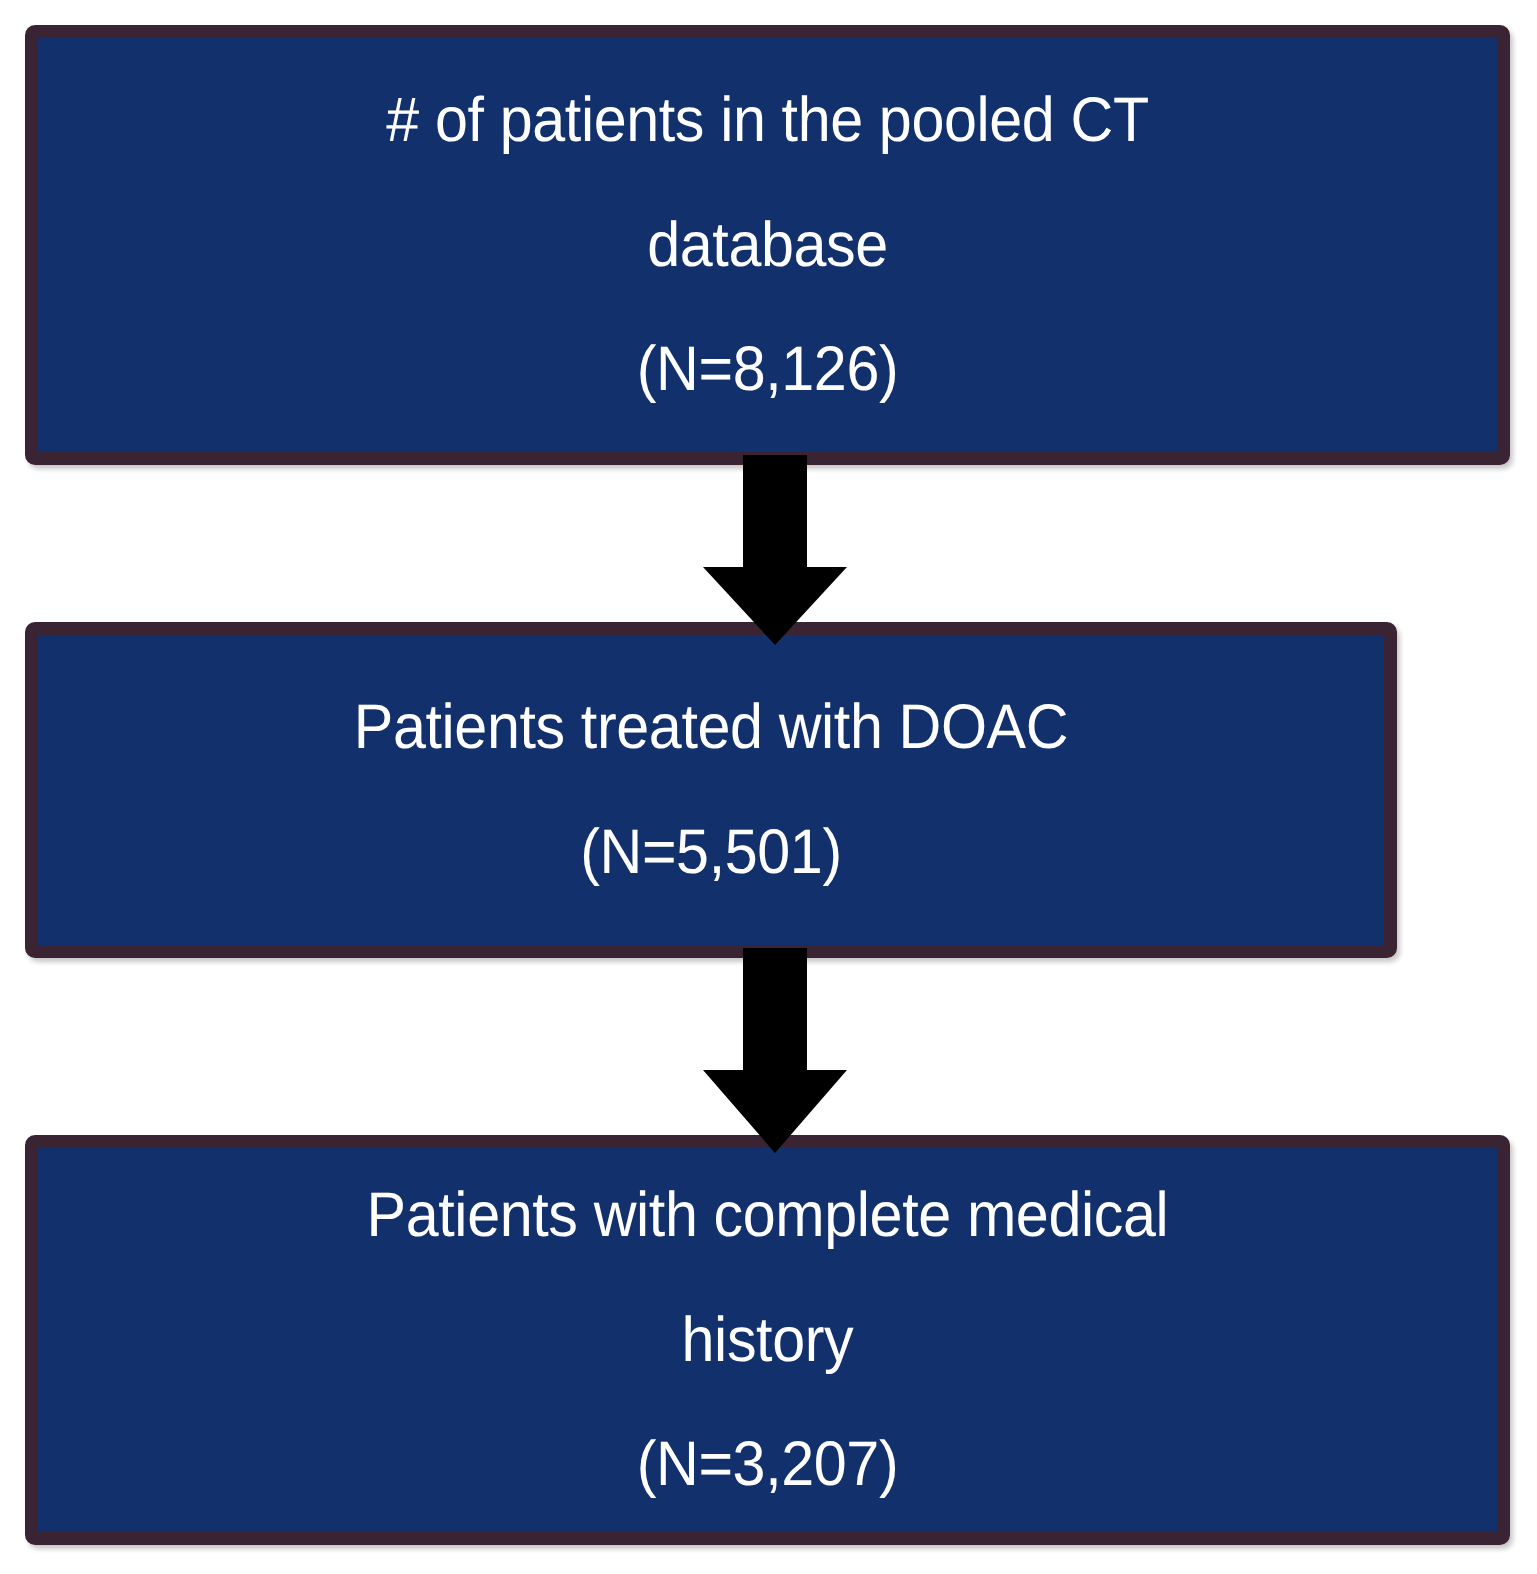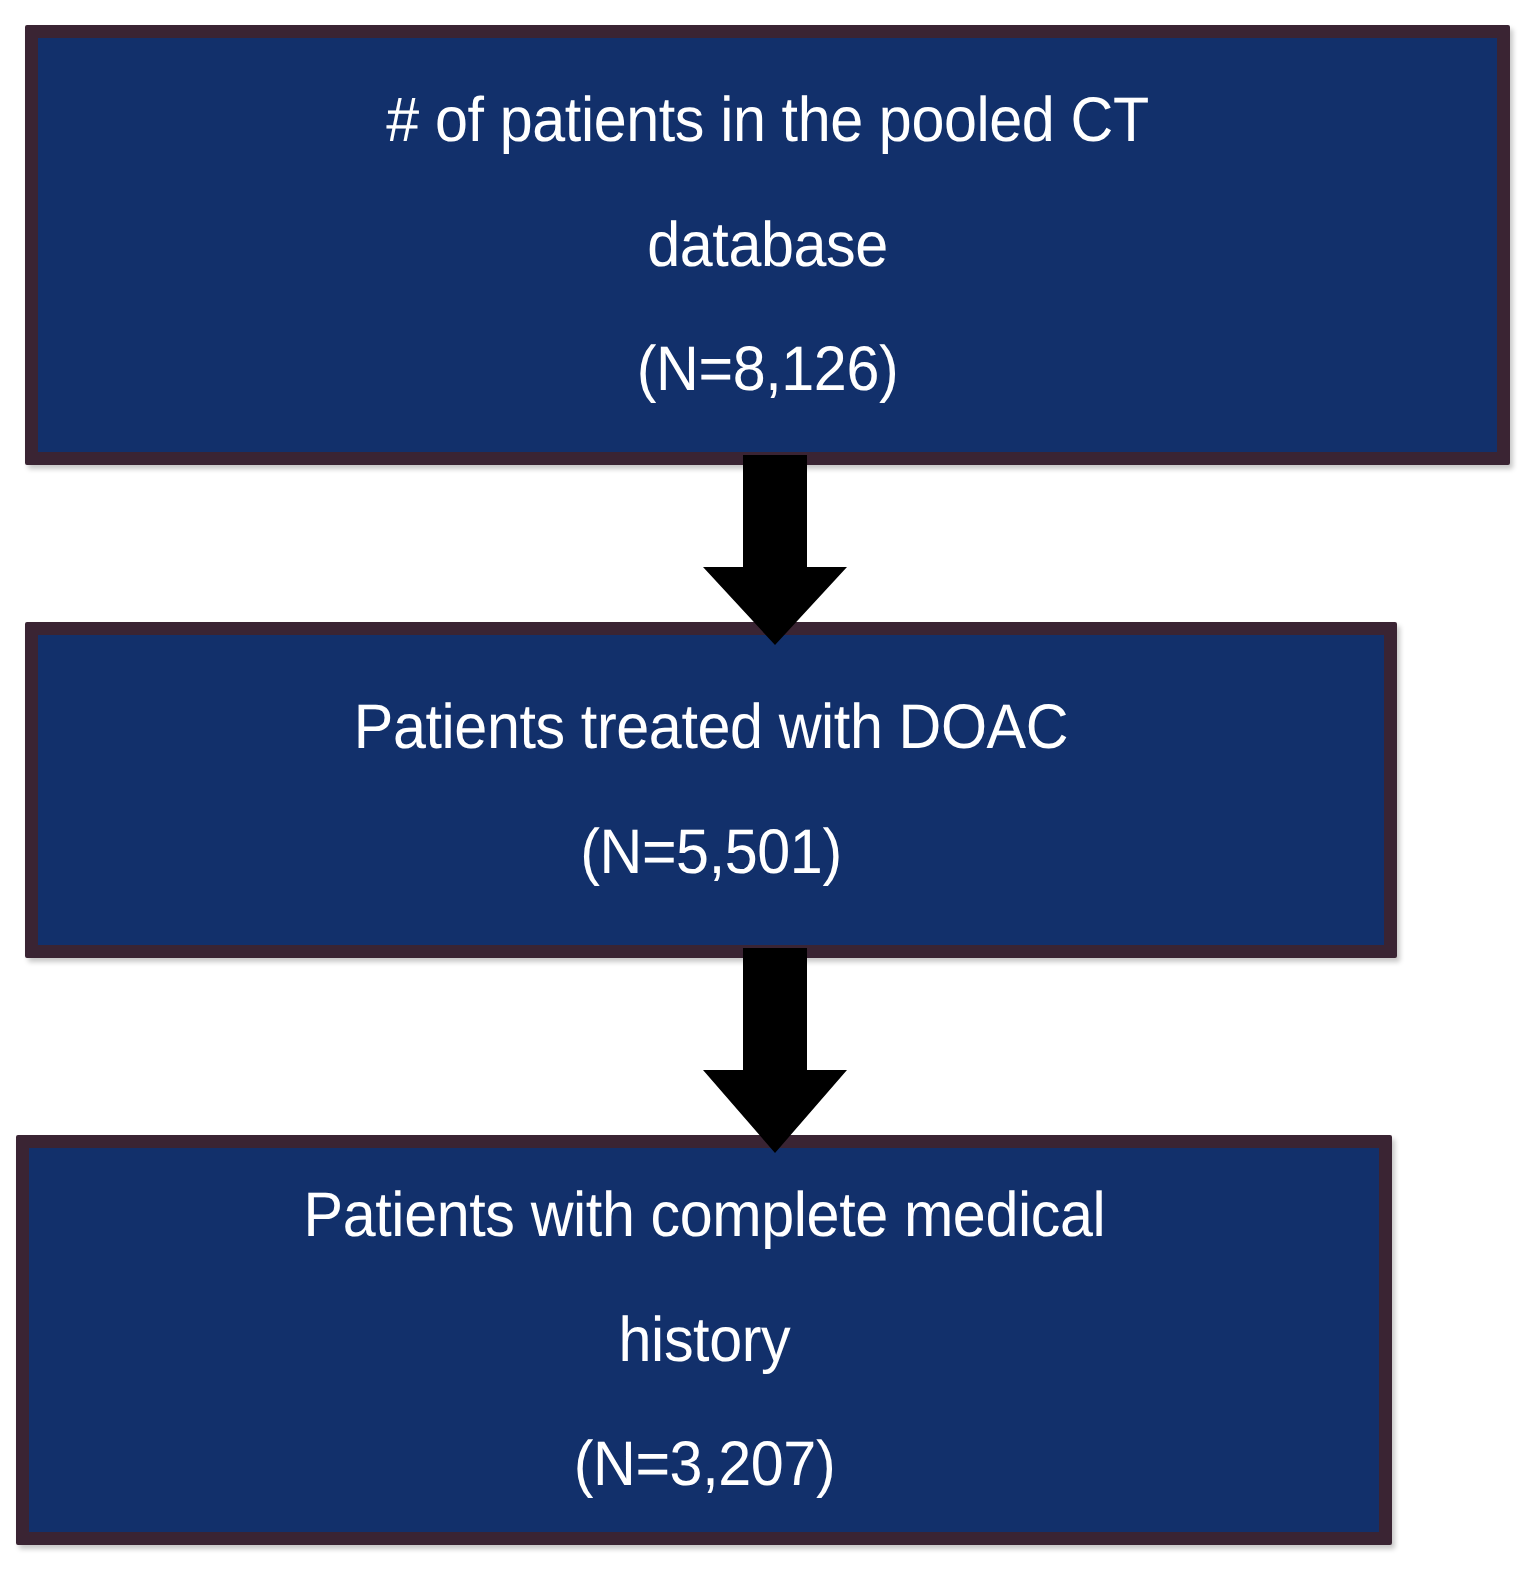--- a/index.html
+++ b/index.html
@@ -21,21 +21,21 @@
     background: #ffffff;
     overflow: hidden;
   }
 
   
   .node {
     position: absolute;
     box-sizing: border-box;
     background: #12306B;
     border: 13px solid #3A2433;
-    border-radius: 2px;
+    border-radius: 10px;
     box-shadow: 3px 4px 5px rgba(0,0,0,0.22);
     display: flex;
     flex-direction: column;
     align-items: center;
     justify-content: center;
     z-index: 1;
   }
 
   .node-label {
     color: #ffffff;
@@ -48,21 +48,21 @@
     padding: 0 24px;
     white-space: pre-line;
     text-rendering: geometricPrecision;
     transform: scaleX(0.94);
     transform-origin: center center;
   }
 
   
   #node-1 { left: 25px;  top: 25px;   width: 1485px; height: 440px; }
   #node-2 { left: 25px;  top: 622px;  width: 1372px; height: 336px; }
-  #node-3 { left: 16px;  top: 1135px; width: 1376px; height: 410px; }
+  #node-3 { left: 25px;  top: 1135px; width: 1485px; height: 410px; }
 
   
   .arrow {
     position: absolute;
     z-index: 3;
     pointer-events: none;
   }
   #arrow-1 { left: 700px; top: 455px;  width: 150px; height: 190px; }
   #arrow-2 { left: 700px; top: 948px;  width: 150px; height: 205px; }
   .arrow svg { display: block; width: 100%; height: 100%; }

